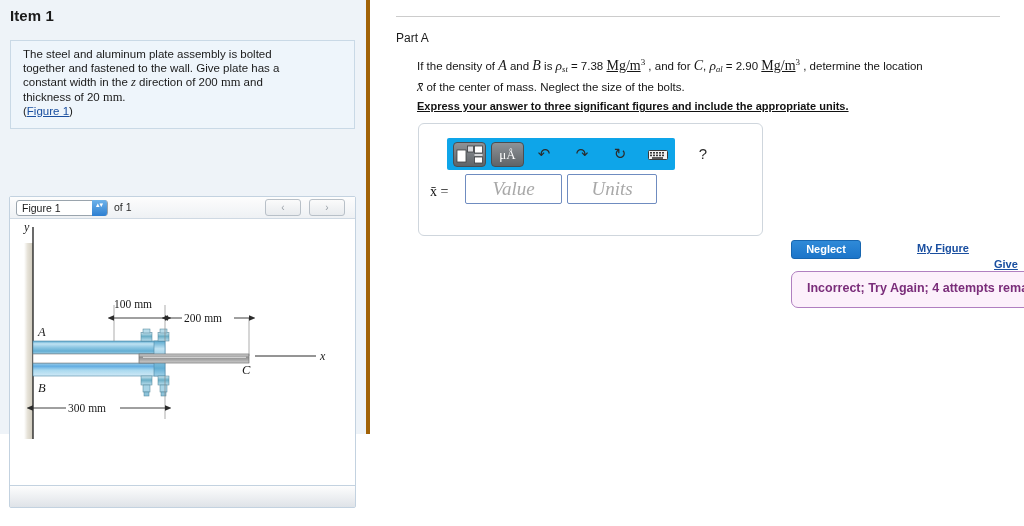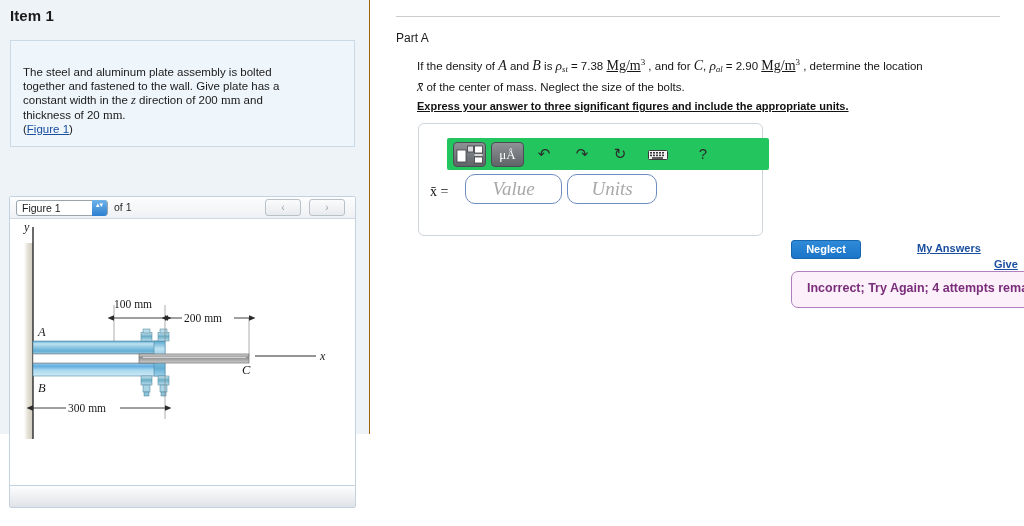--- a/index.html
+++ b/index.html
@@ -16,37 +16,37 @@
     width: 1024px; height: 526px;
     background: #ffffff;
   }
 
   
   #left-panel {
     position: absolute;
     left: 0; top: 0;
     width: 370px; height: 434px;
     background: #eef3f8;
-    border-right: 1px solid #a16207;
+    border-right: 4px solid #a16207;
   }
   #item-title {
     position: absolute;
     left: 10px; top: 7px;
     font-size: 15px;
     font-weight: bold;
     color: #1b1b1b;
     letter-spacing: 0.1px;
   }
   #problem-box {
     position: absolute;
     left: 10px; top: 40px;
     width: 345px;
     background: #eef5fb;
     border: 1px solid #c9d9e6;
-    padding: 24px 12px 11px 12px;
+    padding: 6px 12px 11px 12px;
   }
   #problem-text {
     font-size: 11.5px;
     line-height: 14.2px;
     color: #1a1a1a;
     margin: 0;
   }
   .serif-inline { font-family: "Liberation Serif", serif; font-size: 12.5px; }
   .ital { font-family: "Liberation Serif", serif; font-style: italic; font-size: 12.5px; }
   #figure-link-wrap { margin-top: 1px; font-size: 11.5px; color:#1a1a1a; }
@@ -181,22 +181,22 @@
     position: absolute;
     left: 47px; top: 123px;
     width: 345px; height: 113px;
     background: #ffffff;
     border: 1px solid #cfd6dd;
     border-radius: 6px;
   }
   #answer-toolbar {
     position: absolute;
     left: 28px; top: 14px;
-    width: 322px; height: 32px;
-    background: #22c55e;
+    width: 228px; height: 32px;
+    background: #0ea5e9;
     border-radius: 2px;
   }
   .tb-icon-btn {
     position: absolute;
     top: 4px;
     width: 33px; height: 25px;
     background: linear-gradient(to bottom, #8e9297, #5f6468);
     border: 1px solid #4a4e52;
     border-radius: 4px;
     cursor: pointer;
@@ -225,21 +225,21 @@
     font-family: "Liberation Serif", serif;
     font-size: 14px;
     color: #111;
   }
   .ans-input {
     position: absolute;
     top: 50px;
     height: 30px;
     background: #ffffff;
     border: 1px solid #6f8cc0;
-    border-radius: 10px;
+    border-radius: 2px;
     font-family: "Liberation Serif", serif;
     font-style: italic;
     font-size: 19px;
     color: #a8a8a8;
     text-align: center;
     line-height: 28px;
     cursor: text;
   }
   #ans-value { left: 46px; width: 97px; }
   #ans-units { left: 148px; width: 90px; }
@@ -480,21 +480,21 @@
         </div>
         <div id="tb-help" class="tb-plain">?</div>
       </div>
 
       <div id="answer-var">x̄ =</div>
       <div id="ans-value" class="ans-input">Value</div>
       <div id="ans-units" class="ans-input">Units</div>
     </div>
 
     <div id="submit-btn">Neglect</div>
-    <div id="link-my-answers" class="ans-link">My Answers</div>
+    <div id="link-my-answers" class="ans-link">My Figure</div>
     <div id="link-give-up" class="ans-link">Give Up</div>
 
     <div id="feedback-banner">
       <div id="feedback-text">Incorrect; Try Again; 4 attempts remaining</div>
     </div>
 
   </div>
 </div>
 
 </body></html>

